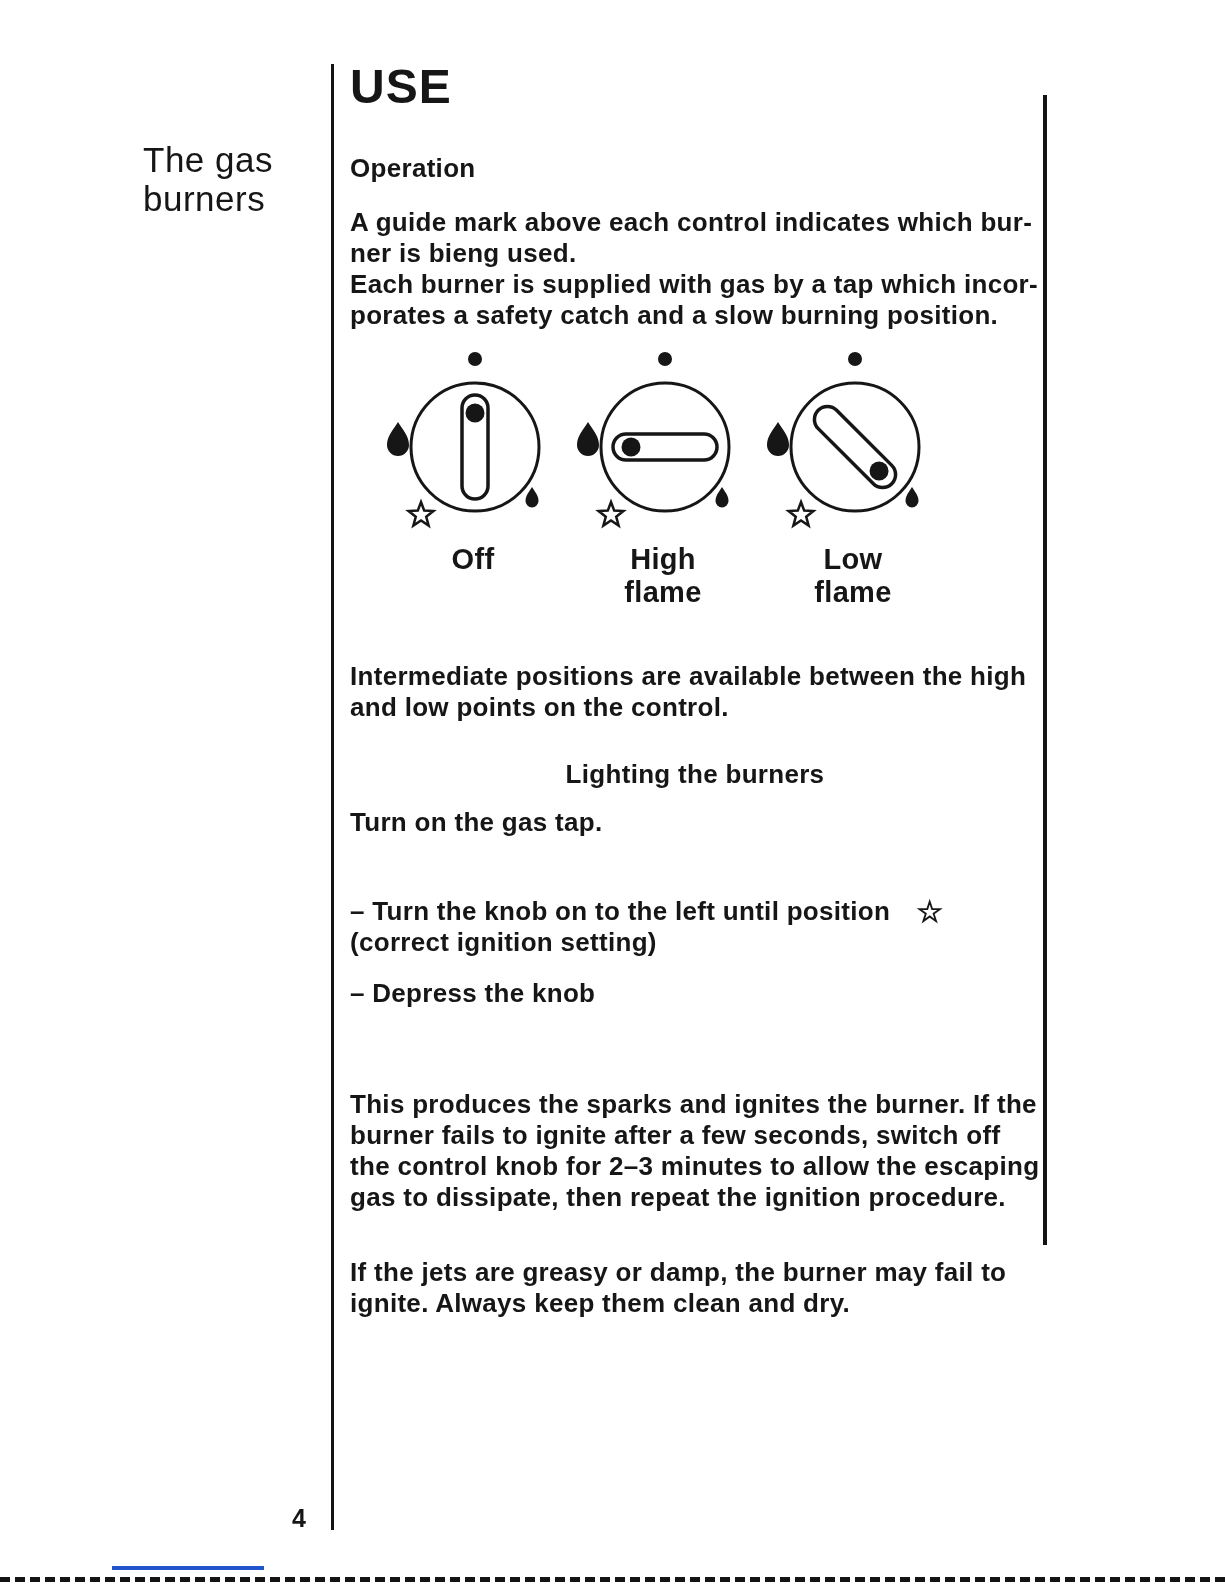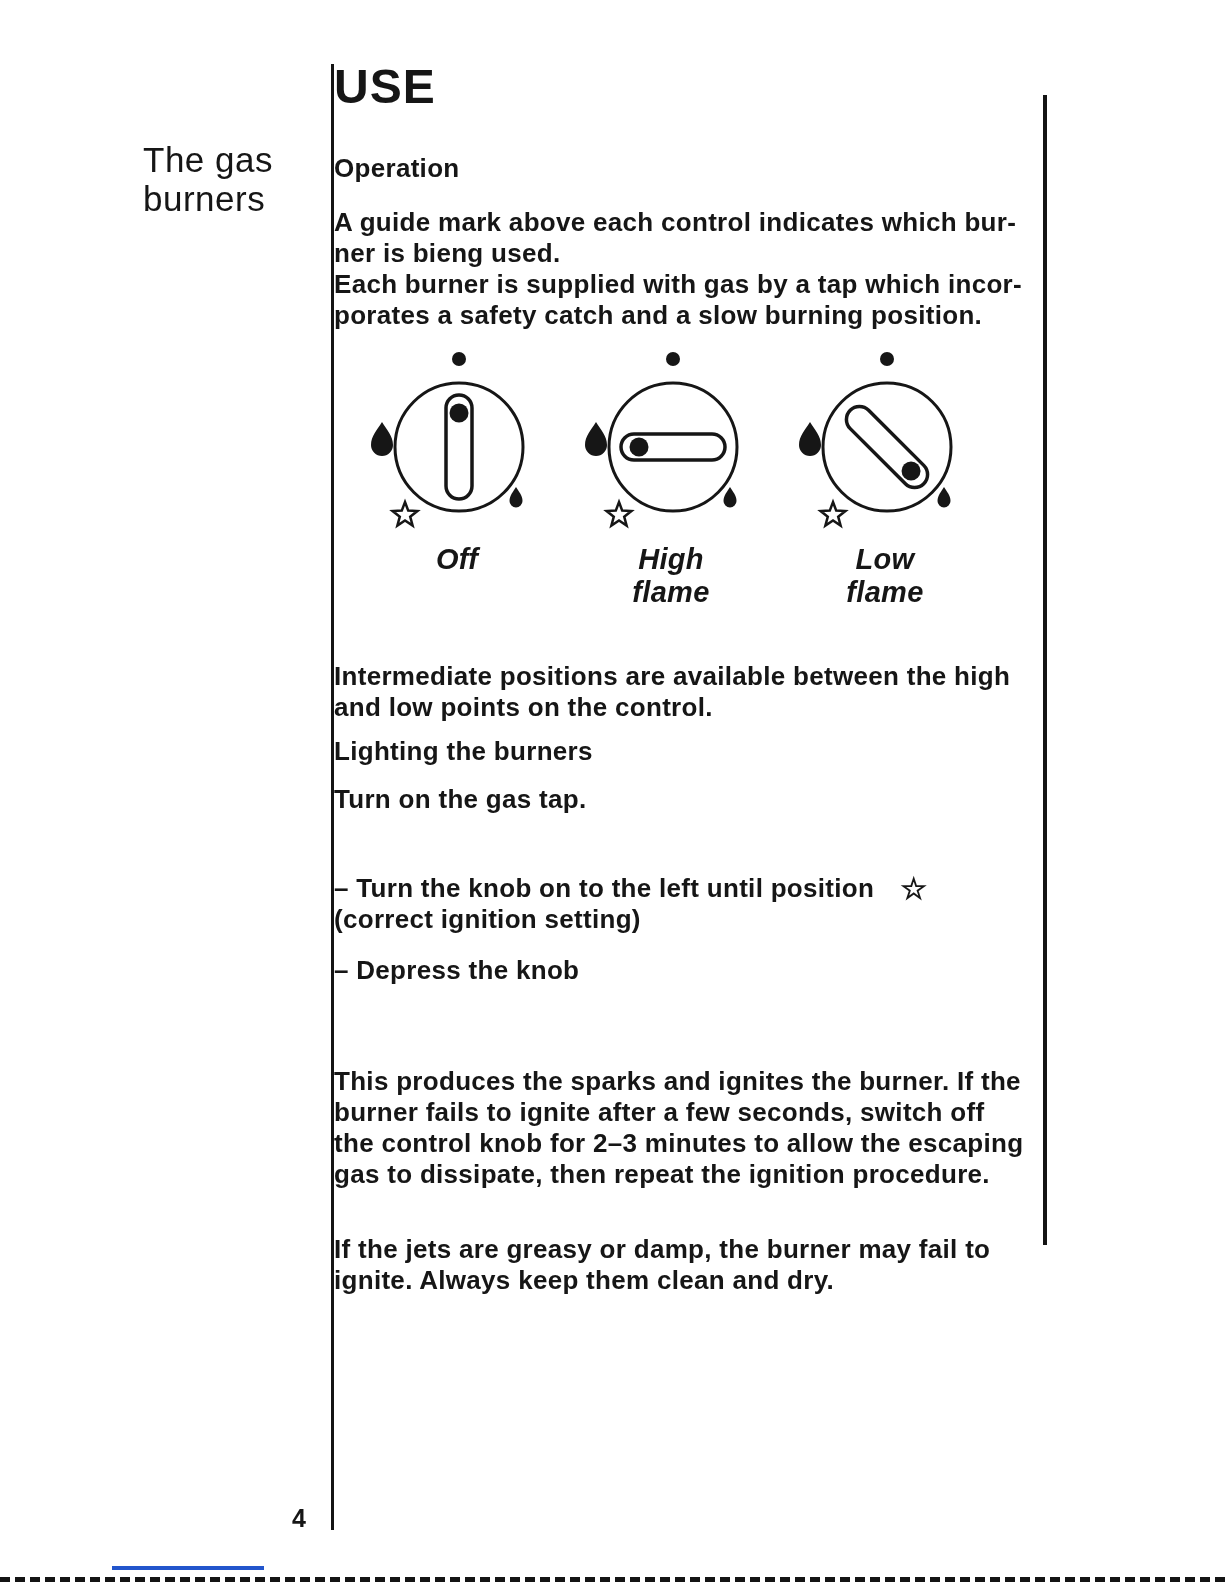--- a/index.html
+++ b/index.html
@@ -18,38 +18,38 @@
   .vrule-right{left:1043px;top:95px;width:4px;height:1150px;}
   .margin-heading{
     position:absolute;left:143px;top:140px;width:185px;
     font-size:35px;font-weight:normal;line-height:39px;letter-spacing:.5px;
   }
   .page-number{
     position:absolute;left:292px;top:1504px;
     font-size:25px;font-weight:bold;
   }
   .content{
-    position:absolute;left:334px;top:60px;width:690px;
+    position:absolute;left:350px;top:60px;width:690px;
     font-size:26px;font-weight:600;line-height:31px;letter-spacing:.3px;
   }
   .doc-title{
     font-size:48px;font-weight:bold;line-height:53px;margin:0 0 40px 0;letter-spacing:1px;
   }
   .sec-heading{
     font-size:26px;font-weight:bold;line-height:30px;margin:0 0 24px 0;
   }
   .para{margin:0;}
   
-  .knob-row{display:flex;gap:24px;margin:16px 0 0 28px;font-style:italic;}
+  .knob-row{display:flex;margin:16px 0 0 28px;}
   .knob-fig{width:190px;display:flex;flex-direction:column;align-items:center;margin:0;}
   .knob-label{
     text-align:center;font-size:29px;font-weight:600;line-height:33px;margin-top:6px;
   }
   .m-intermediate{margin-top:52px;}
-  .m-lighting{margin-top:13px;margin-bottom:0;}
+  .m-lighting{margin-top:36px;margin-bottom:0;text-align:center;}
   .m-turnon{margin-top:18px;}
   .m-step1{margin-top:58px;}
   .step-line{display:flex;align-items:flex-start;}
   .ignition-star{font-size:30px;margin-left:26px;line-height:31px;}
   .m-step2{margin-top:20px;}
   .m-sparks{margin-top:80px;}
   .m-jets{margin-top:44px;}
   
   .bottom-dashed{
     position:absolute;left:0;bottom:3px;width:1225px;height:5px;

